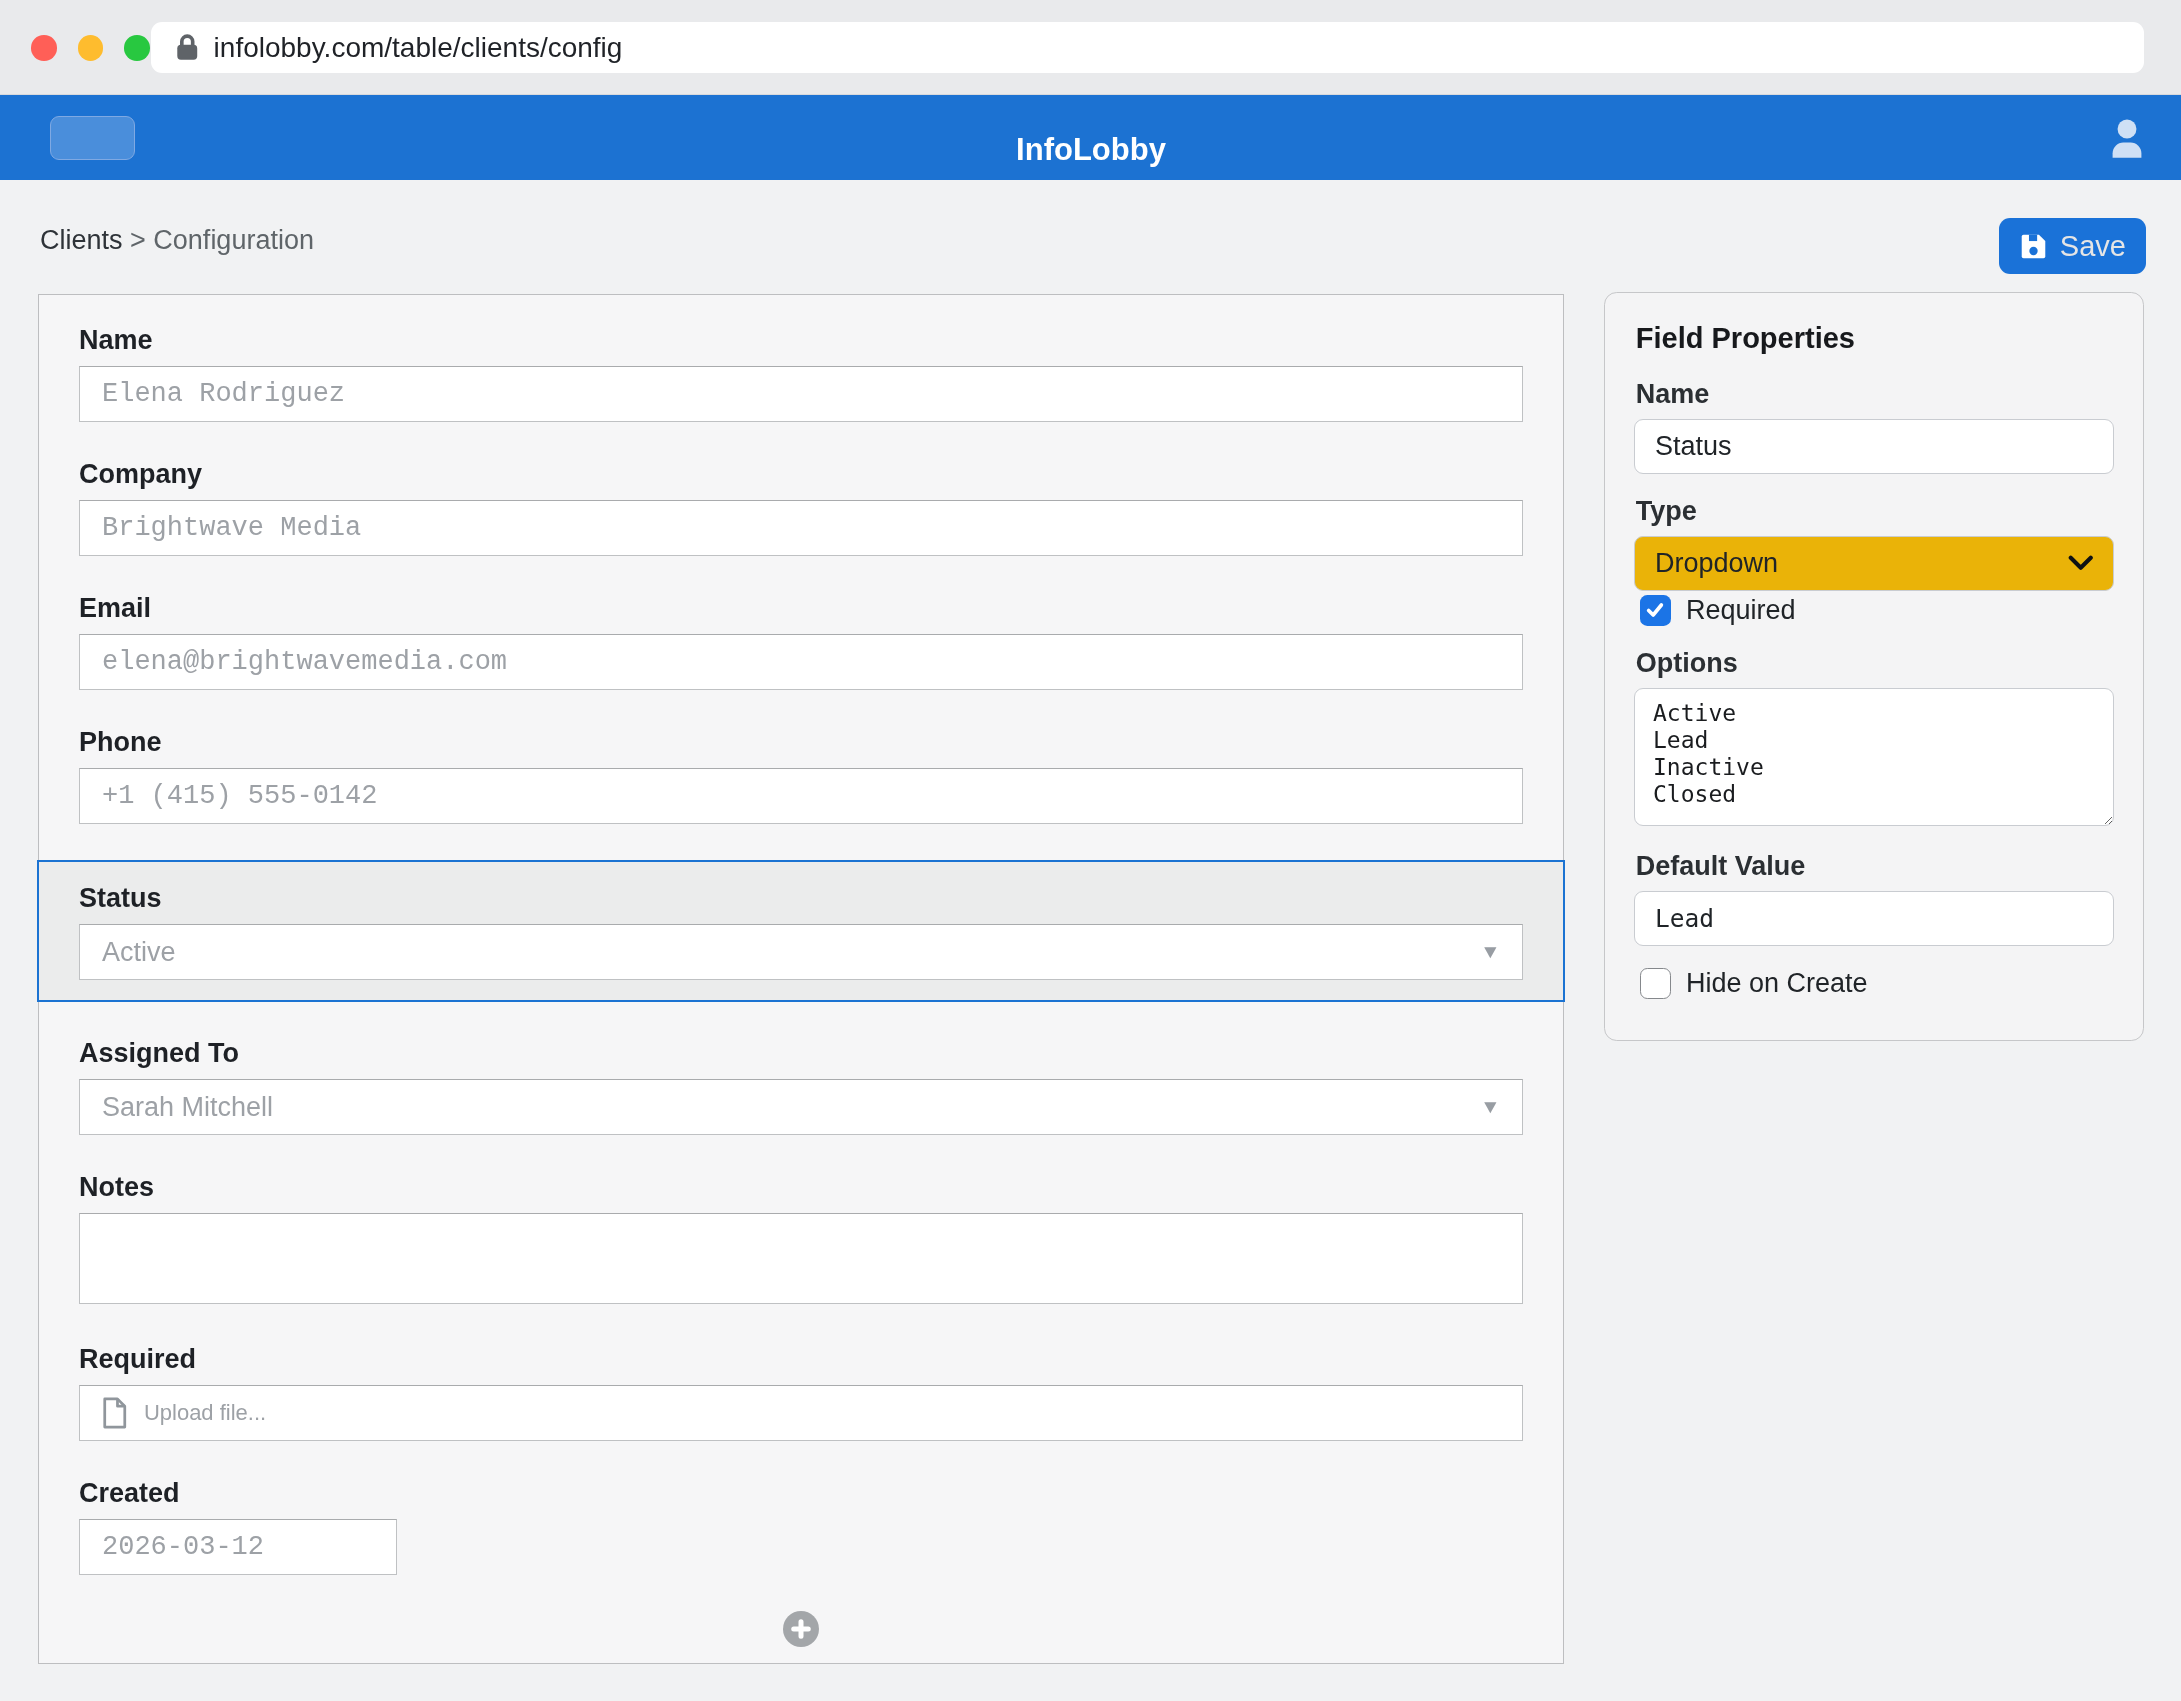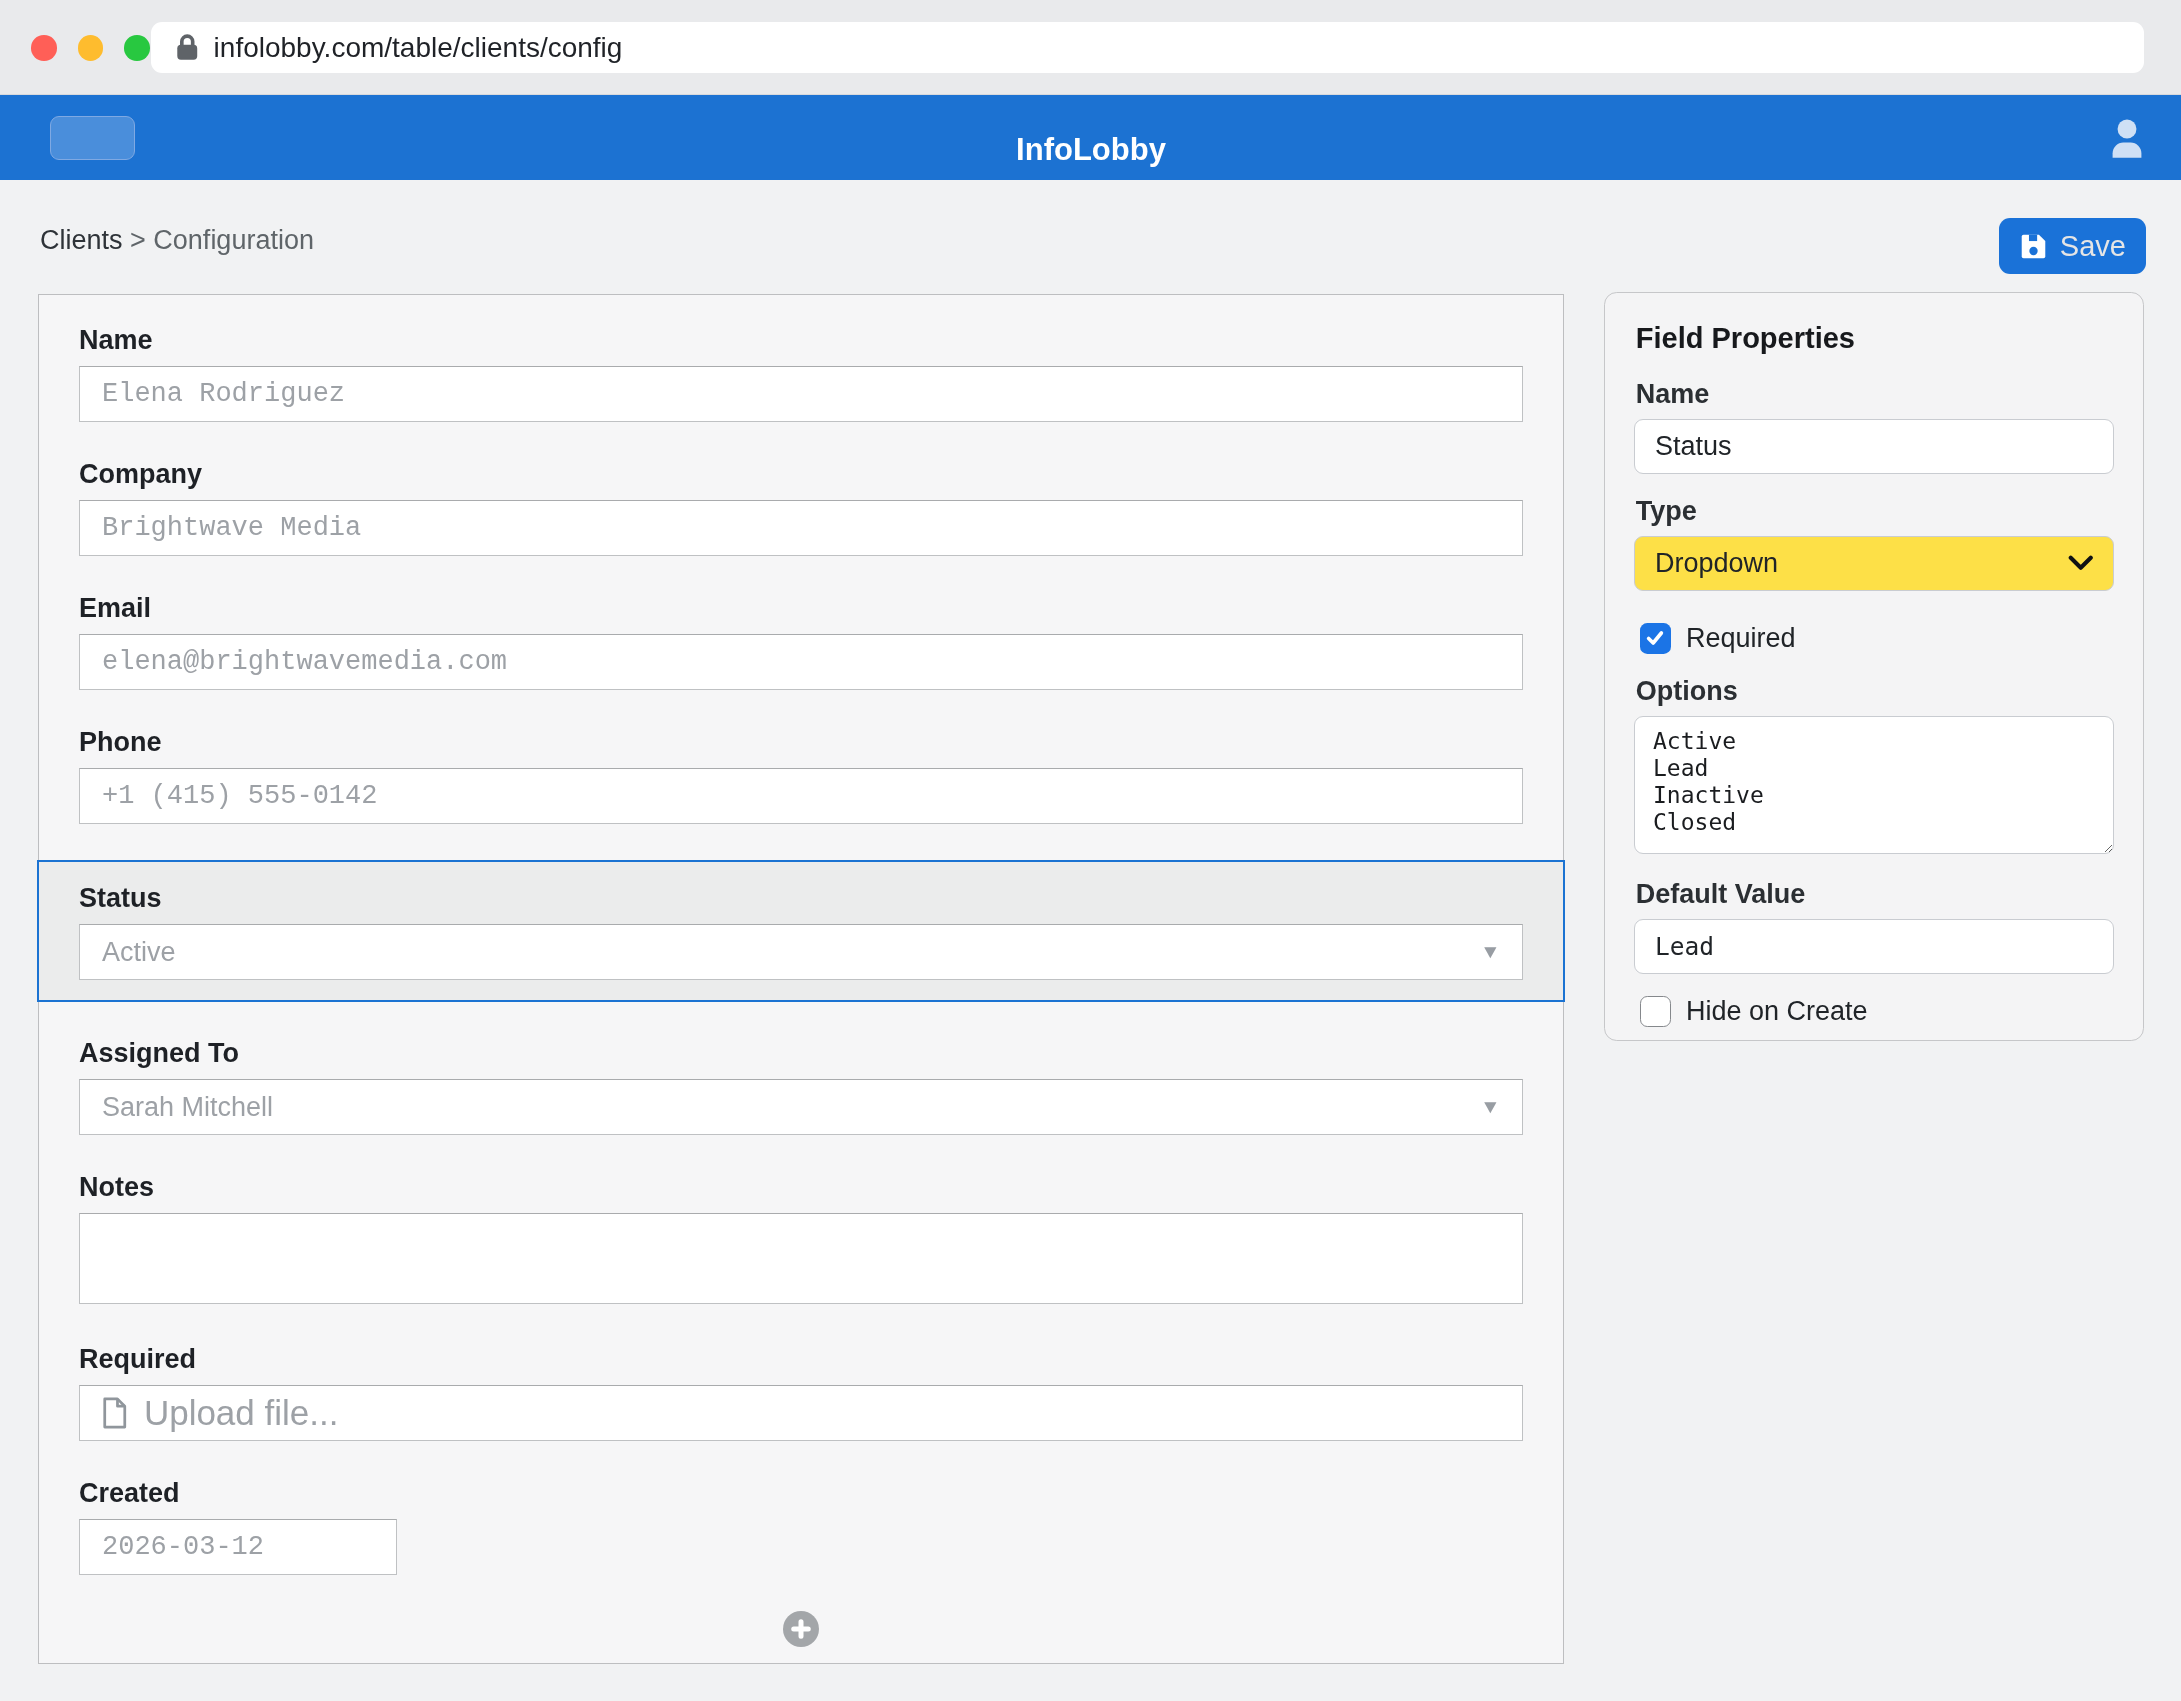--- a/index.html
+++ b/index.html
@@ -45,34 +45,34 @@
     font-size:27px; color:#3c4043; padding:0 22px; font-family:inherit; }
   .text-input { display:block;font-family:Liberation Mono, monospace; }
   input::placeholder, textarea::placeholder { color:#9da1a6; opacity:1; }
   .select-box { display:flex; align-items:center; justify-content:space-between; }
   .select-value { color:#9da1a6; font-size:27px; }
   .select-caret { color:#989da3; font-size:19px; transform:scaleX(1.1); }
   .highlight-block { margin:1.8px -42px 35px; border:2.7px solid #1b73d2;
     background:#ebecec; padding:20px 40px; }
   .notes-textarea { height:91px; resize:none; padding-top:11px; }
   .upload-box { display:flex; align-items:center; gap:16.4px; }
-  .upload-text { color:#9da1a6; font-size:35px; }
+  .upload-text { color:#9da1a6; font-size:22px; }
   .date-input { width:318px; }
   .add-btn { display:flex; margin:12.7px auto 0; width:36px; height:36px; border-radius:50%;
     background:#a3a6a9; border:none; align-items:center; justify-content:center; }
   
   .props-panel { position:absolute; left:1604px; top:292px; width:540px; height:749px;
     background:#f4f4f5; border:1.8px solid #c6c7c9; border-radius:12.7px; padding:29px 29px; }
   .props-title { font-size:29px; font-weight:700; color:#17191c; margin:0 1.8px 23.6px; }
   .p-label { display:block; font-size:27px; font-weight:600; color:#2b2f33; margin:0 0 9px 1.8px; }
   .p-input { width:100%; height:55px; border:1.8px solid #c9ccd1; border-radius:9px;
     background:#fff; font-size:27px; color:#202428; padding:0 20px;
     font-family:inherit; margin-bottom:22px; display:block; }
   .p-select { width:100%; height:55px; border:1.8px solid #c9ccd1; border-radius:9px;
-    background:#fde047; font-size:27px; color:#202428; padding:0 20px; margin-bottom:32px;
+    background:#eab308; font-size:27px; color:#202428; padding:0 20px; margin-bottom:4px;
     display:flex; align-items:center; justify-content:space-between; }
   .p-textarea { width:100%; height:138px; border:1.8px solid #c9ccd1; border-radius:9px;
     background:#fff; font-family:"DejaVu Sans Mono","Liberation Mono",monospace;
     font-size:23px; line-height:27px; color:#1a1c1f; padding:11px 18px;
     margin-bottom:22px; resize:both; }
   .mono { font-family:"DejaVu Sans Mono","Liberation Mono",monospace; font-size:24.5px; }
   .check-row { display:flex; align-items:flex-end; gap:15.5px; margin:0 0 22px 5.5px; }
   .checkbox { width:31px; height:31px; border-radius:7.3px; display:flex;
     align-items:center; justify-content:center; flex:none; }
   .checkbox.checked { background:#1b74e6; }

